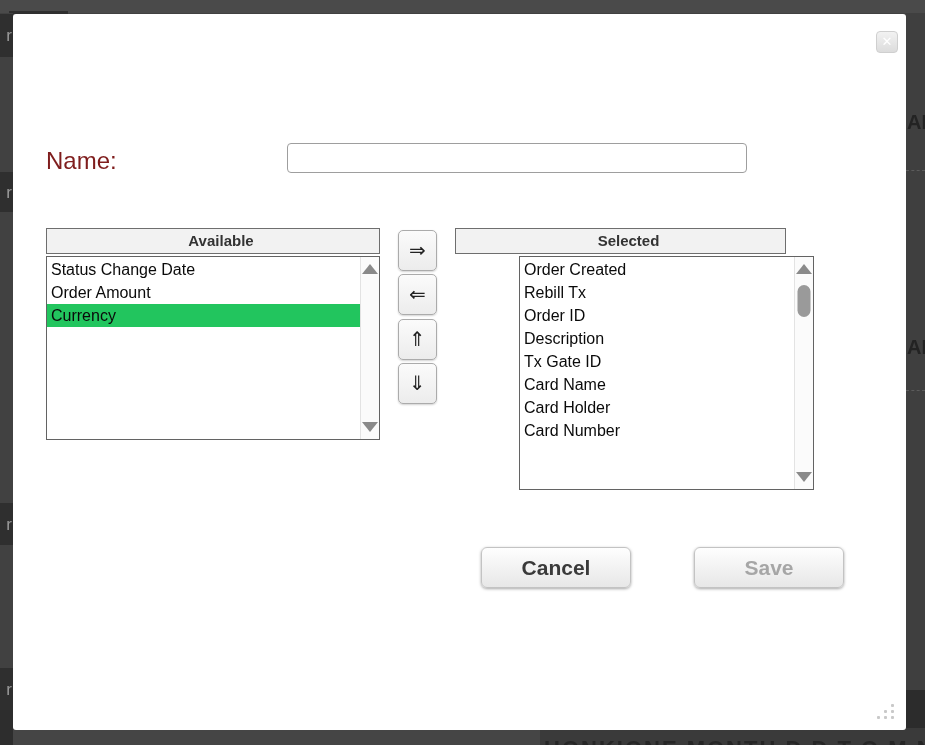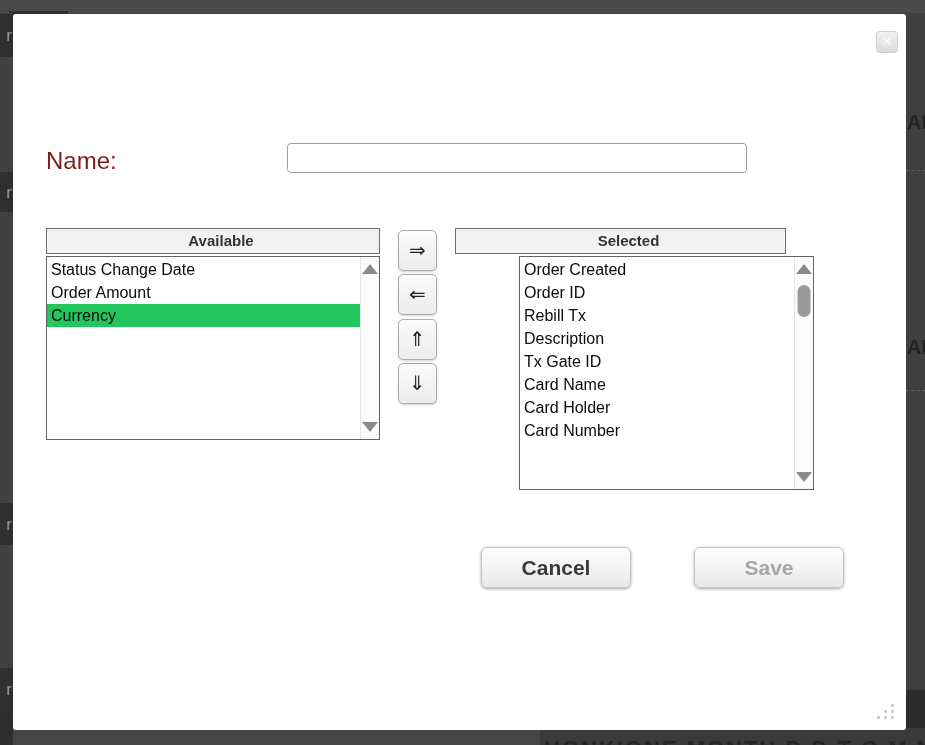--- a/index.html
+++ b/index.html
@@ -162,22 +162,22 @@
   <div class="xfer" style="top:216px;">⇒</div>
   <div class="xfer" style="top:260px;">⇐</div>
   <div class="xfer" style="top:305px;">⇑</div>
   <div class="xfer" style="top:349px;">⇓</div>
 
   <div class="list-header hdr-selected">Selected</div>
   <div class="listbox lb-selected">
     <div class="rows">
 
     <div>Order Created</div>
+        <div>Rebill Tx</div>
         <div>Order ID</div>
-        <div>Rebill Tx</div>
         <div>Description</div>
         <div>Tx Gate ID</div>
         <div>Card Name</div>
         <div>Card Holder</div>
         <div>Card Number</div>
       </div>
     <div class="vscroll">
       <div class="tri-up"></div>
       <div class="thumb"></div>
       <div class="tri-down"></div>

